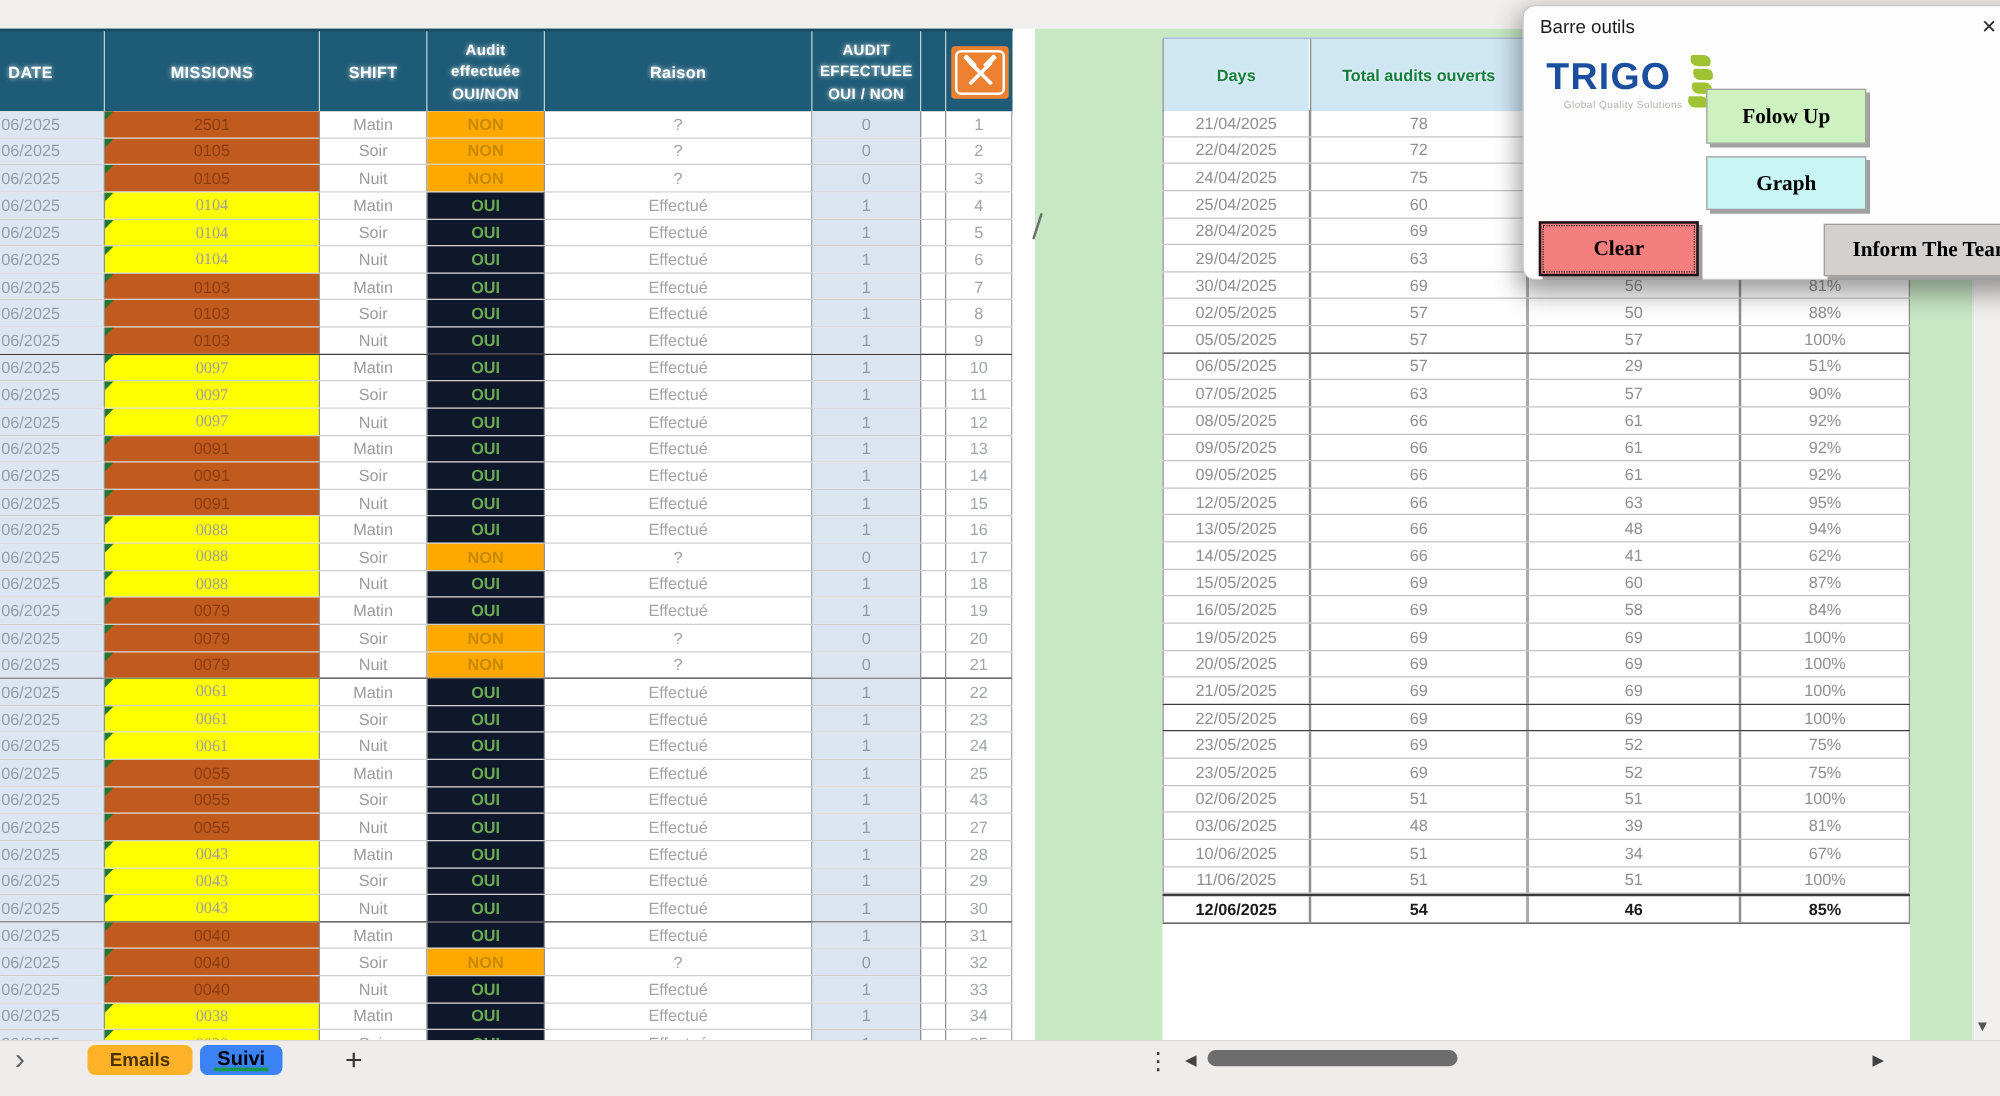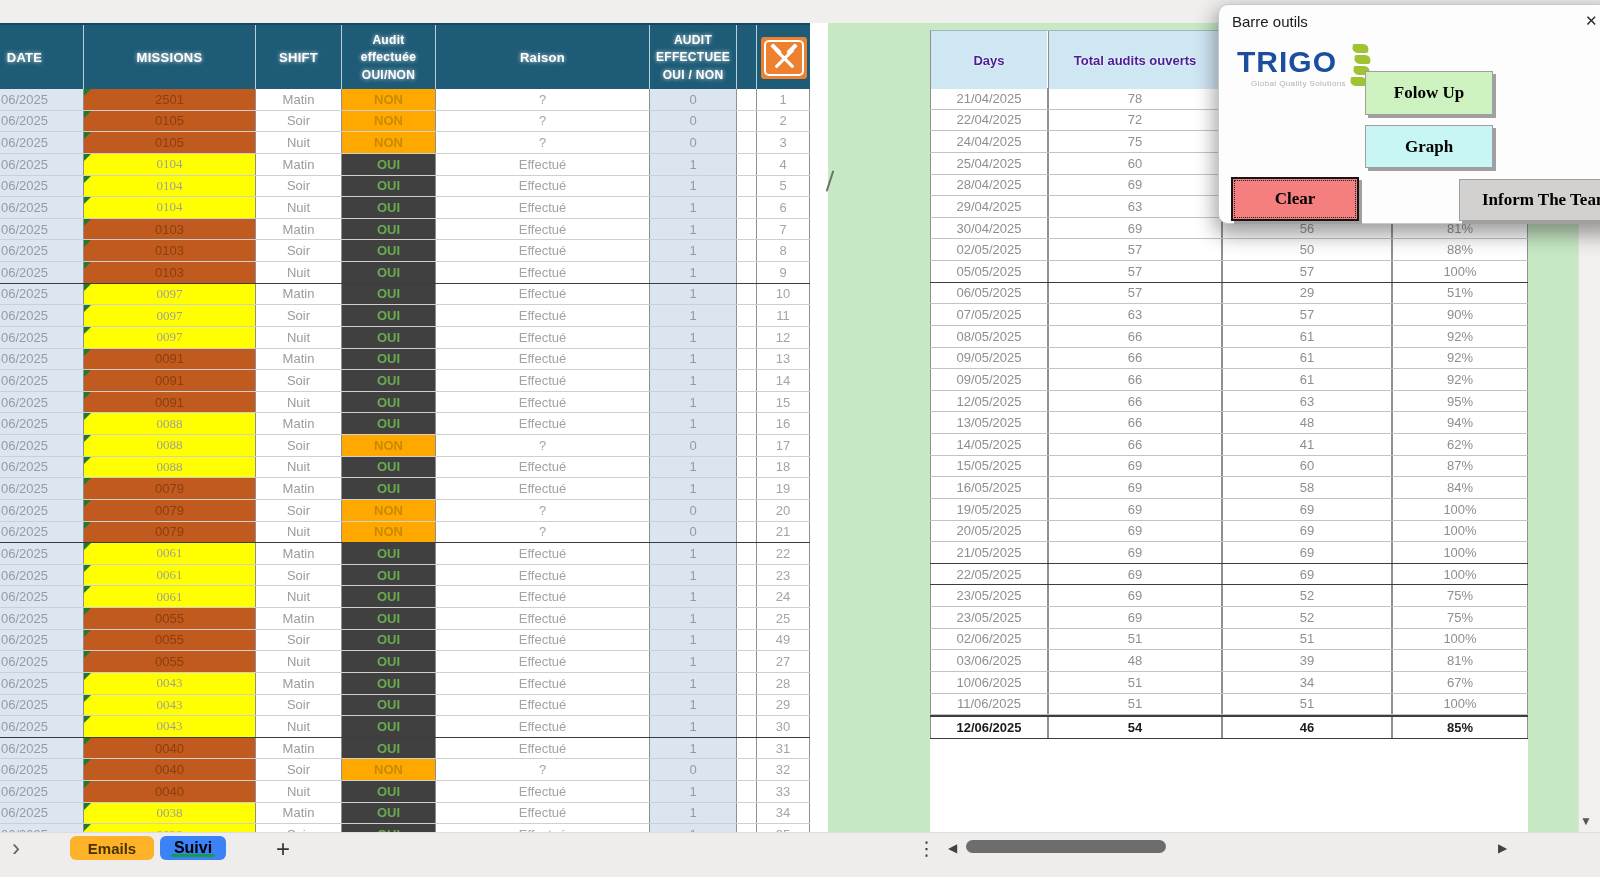--- a/index.html
+++ b/index.html
@@ -25,21 +25,21 @@
   .lbody{position:absolute;left:0;top:66px;height:743px;overflow:hidden;background:#fff;}
   .lrow{height:20.64px;border-bottom:1px solid #cfcfcf;}
   .lrow.hr{border-bottom:1px solid #3c3c3c;}
   .lrow .c{display:flex;align-items:center;justify-content:center;font-size:13px;border-right:1px solid #8f8f8f;overflow:hidden;position:relative;}
   .c-date{background:#dce6f1;color:#959ca8;}
   .c-mission{position:relative;}
   .c-mission::before{content:"";position:absolute;left:0;top:0;border-left:7px solid #1e7a33;border-bottom:7px solid transparent;}
   .k-yellow{background:#ffff00;color:#a3a096;font-family:Liberation Serif, serif;}
   .k-brown{background:#c05a1e;color:#8c3e0f;}
   .c-shift{color:#9b9b9b;}
-  .k-OUI{background:#404040;color:#69ab51;font-weight:bold;font-size:12px;}
+  .k-OUI{background:#0f172a;color:#69ab51;font-weight:bold;font-size:12px;}
   .k-NON{background:#ffa800;color:#c98a00;font-weight:bold;font-size:12px;}
   .c-raison{color:#a3a3a3;}
   .c-val{background:#dbe5f0;color:#929aa5;}
   .c-gap{border-right:1px solid #d9d9d9;}
   .c-num{color:#a0a5aa;}
 
   
   .iconcell{display:flex;align-items:center;justify-content:center;border-right:none !important;}
   .hammerbox{width:46px;height:42px;background:#ee8130;border-radius:3px;position:relative;}
   .hammerbox .inner{position:absolute;inset:3px;border:2px solid #fff;border-radius:5px;}
@@ -47,21 +47,21 @@
   .hammerbox .bar.b1{transform:rotate(45deg);}
   .hammerbox .bar.b2{transform:rotate(-45deg);}
   .hammerbox .head{position:absolute;width:12px;height:4px;background:#fff;border-radius:1px;}
   .hammerbox .head.h1{left:9px;top:10px;transform:rotate(45deg);}
   .hammerbox .head.h2{left:25px;top:10px;transform:rotate(-45deg);}
 
   
   .rtable{left:930px;top:30px;width:598px;}
   .rgrid{display:grid;grid-template-columns:118px 174px 170px 136px;}
   .rhead{position:absolute;left:0;top:0;height:58px;background:#cfe6f3;border-top:1px solid #9cb6c6;}
-  .rhead .h{display:flex;align-items:center;justify-content:center;font-size:13px;font-weight:bold;color:#4c1d95;border-right:1px solid #ffffff;border-left:1px solid #8f8f8f;text-shadow:0 0 3px #fff;text-align:center;}
+  .rhead .h{display:flex;align-items:center;justify-content:center;font-size:13px;font-weight:bold;color:#15803d;border-right:1px solid #ffffff;border-left:1px solid #8f8f8f;text-shadow:0 0 3px #fff;text-align:center;}
   .rbody{position:absolute;left:0;top:58px;}
   .rrow{height:20.63px;border-bottom:1px solid #c3c3c3;}
   .rrow.hr{border-bottom:1px solid #3c3c3c;}
   .rrow .c{display:flex;align-items:center;justify-content:center;font-size:13px;color:#8f8f8f;border-right:1px solid #8f8f8f;border-left:1px solid #8f8f8f;}
   .rrow.bold{border-top:2px solid #3c3c3c;border-bottom:1px solid #3c3c3c;}
   .rrow.bold .c{color:#1b1b1b;font-weight:bold;}
 
   
   .dialog{left:1218px;top:4px;width:400px;height:218px;background:#fdfdfd;border:1px solid #c9c9c9;border-radius:10px;box-shadow:0 8px 20px 3px rgba(45,45,45,.45);}
   .dlg-title{position:absolute;left:13px;top:8px;font-size:15px;color:#1b1b1b;}
@@ -381,21 +381,21 @@
           <div class="c c-num">25</div>
         </div>
         <div class="lrow lgrid">
           <div class="c c-date">06/2025</div>
           <div class="c c-mission k-brown">0055</div>
           <div class="c c-shift">Soir</div>
           <div class="c c-audit k-OUI">OUI</div>
           <div class="c c-raison">Effectué</div>
           <div class="c c-val">1</div>
           <div class="c c-gap"></div>
-          <div class="c c-num">49</div>
+          <div class="c c-num">43</div>
         </div>
         <div class="lrow lgrid">
           <div class="c c-date">06/2025</div>
           <div class="c c-mission k-brown">0055</div>
           <div class="c c-shift">Nuit</div>
           <div class="c c-audit k-OUI">OUI</div>
           <div class="c c-raison">Effectué</div>
           <div class="c c-val">1</div>
           <div class="c c-gap"></div>
           <div class="c c-num">27</div>

